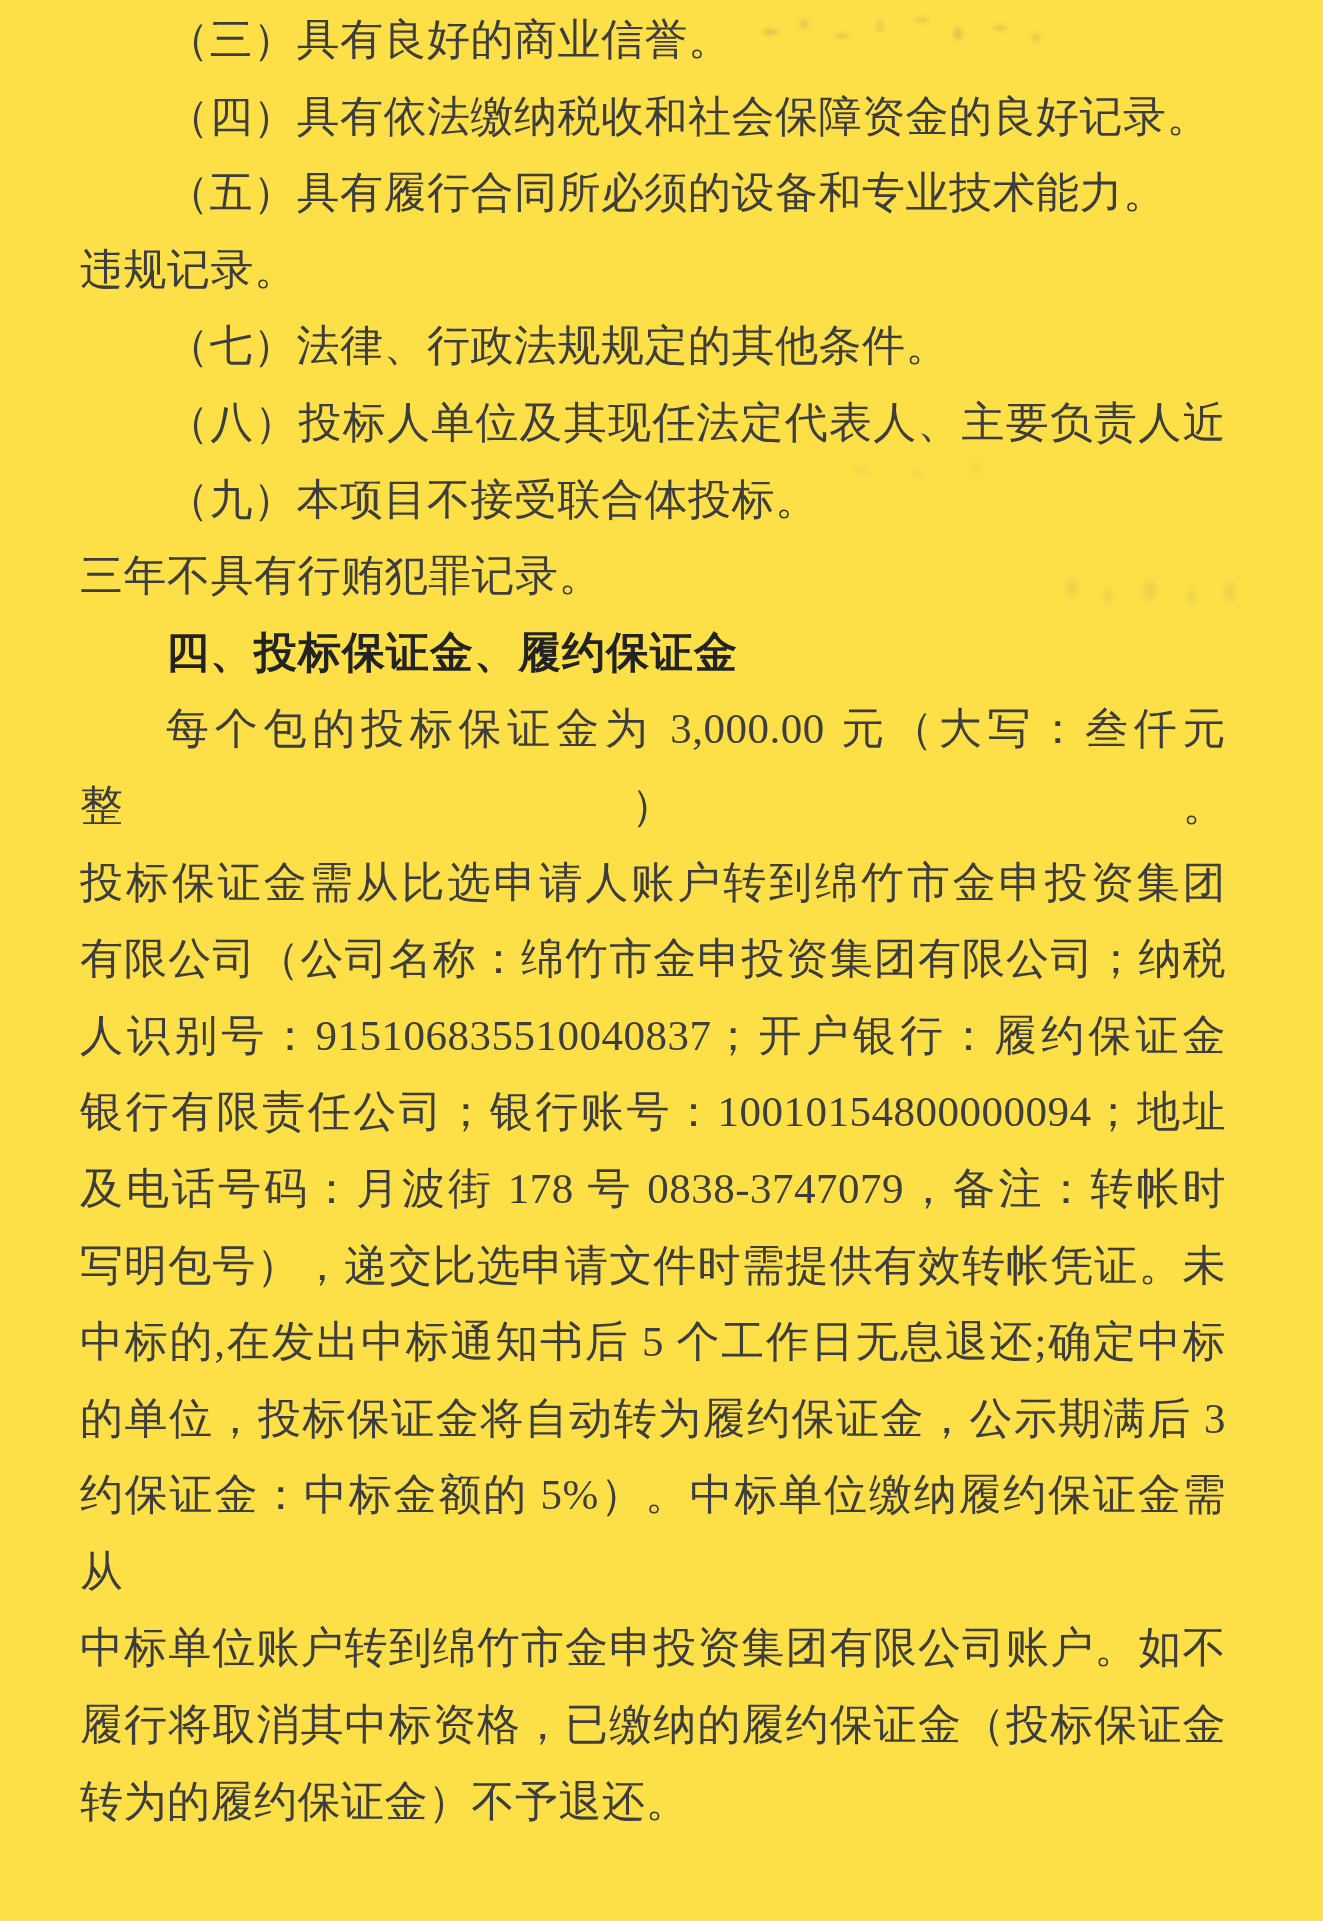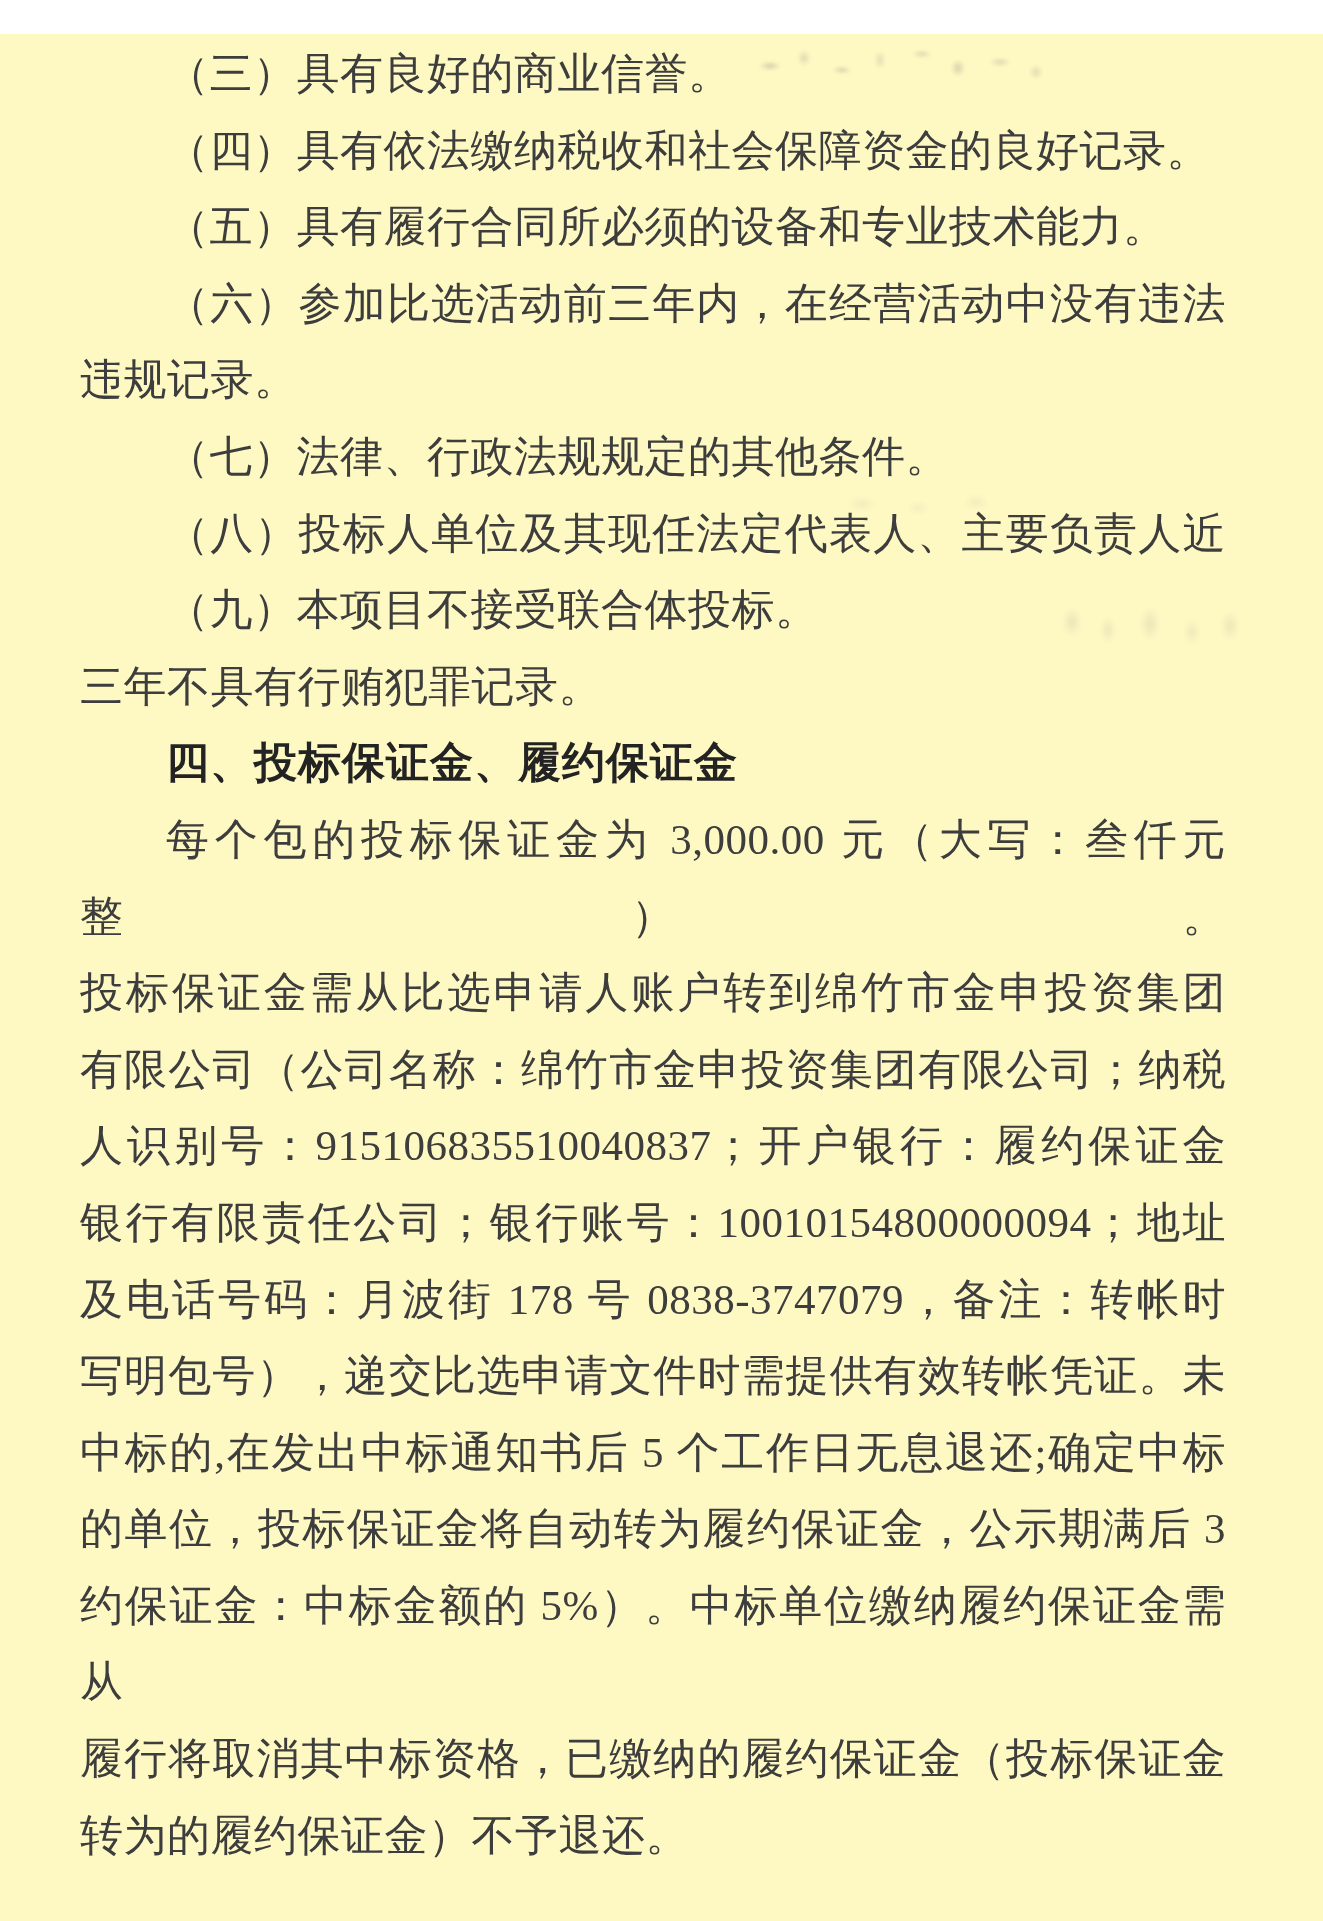--- a/index.html
+++ b/index.html
@@ -10,22 +10,21 @@
   body {
     width: 1323px;
     height: 1921px;
     position: relative;
     overflow: hidden;
     font-family: "Liberation Serif", "DejaVu Serif", serif;
   }
   .page {
     position: absolute;
     inset: 0;
-    background: #fef9c3;
-    margin-top: 34px;
+    background: #fde047;
   }
   .text-block {
     position: absolute;
     left: 80px;
     top: 2px;
     width: 1146px;
     font-size: 43px;
     line-height: 76.6px;
     color: #3d3d3d;
     letter-spacing: 0.5px;
@@ -85,37 +84,37 @@
   }
 </style>
 </head>
 <body>
 
 <div class="page">
   <div class="text-block">
     <div class="line indent">（三）具有良好的商业信誉。</div>
     <div class="line indent">（四）具有依法缴纳税收和社会保障资金的良好记录。</div>
     <div class="line indent">（五）具有履行合同所必须的设备和专业技术能力。</div>
-    <div class="line indent justify">（六）参加比选活动前三年内，在经营活动中没有违法</div>
     <div class="line">违规记录。</div>
     <div class="line indent">（七）法律、行政法规规定的其他条件。</div>
     <div class="line indent justify">（八）投标人单位及其现任法定代表人、主要负责人近</div>
     <div class="line indent">（九）本项目不接受联合体投标。</div>
     <div class="line">三年不具有行贿犯罪记录。</div>
     <div class="line indent heading">四、投标保证金、履约保证金</div>
     <div class="line indent justify">每个包的投标保证金为 3,000.00 元（大写：叁仟元整）。</div>
     <div class="line justify">投标保证金需从比选申请人账户转到绵竹市金申投资集团</div>
     <div class="line justify">有限公司（公司名称：绵竹市金申投资集团有限公司；纳税</div>
     <div class="line justify">人识别号：915106835510040837；开户银行：履约保证金</div>
     <div class="line justify">银行有限责任公司；银行账号：10010154800000094；地址</div>
     <div class="line justify">及电话号码：月波街 178 号 0838-3747079，备注：转帐时</div>
     <div class="line justify">写明包号），递交比选申请文件时需提供有效转帐凭证。未</div>
     <div class="line justify">中标的,在发出中标通知书后 5 个工作日无息退还;确定中标</div>
     <div class="line justify">的单位，投标保证金将自动转为履约保证金，公示期满后 3</div>
     <div class="line justify">约保证金：中标金额的 5%）。中标单位缴纳履约保证金需从</div>
+    <div class="line justify">中标单位账户转到绵竹市金申投资集团有限公司账户。如不</div>
     <div class="line justify">履行将取消其中标资格，已缴纳的履约保证金（投标保证金</div>
     <div class="line">转为的履约保证金）不予退还。</div>
 
   </div>
 
   <div class="smudge smudge-a"></div>
   <div class="smudge smudge-b"></div>
   <div class="smudge smudge-c"></div>
 </div>
 

